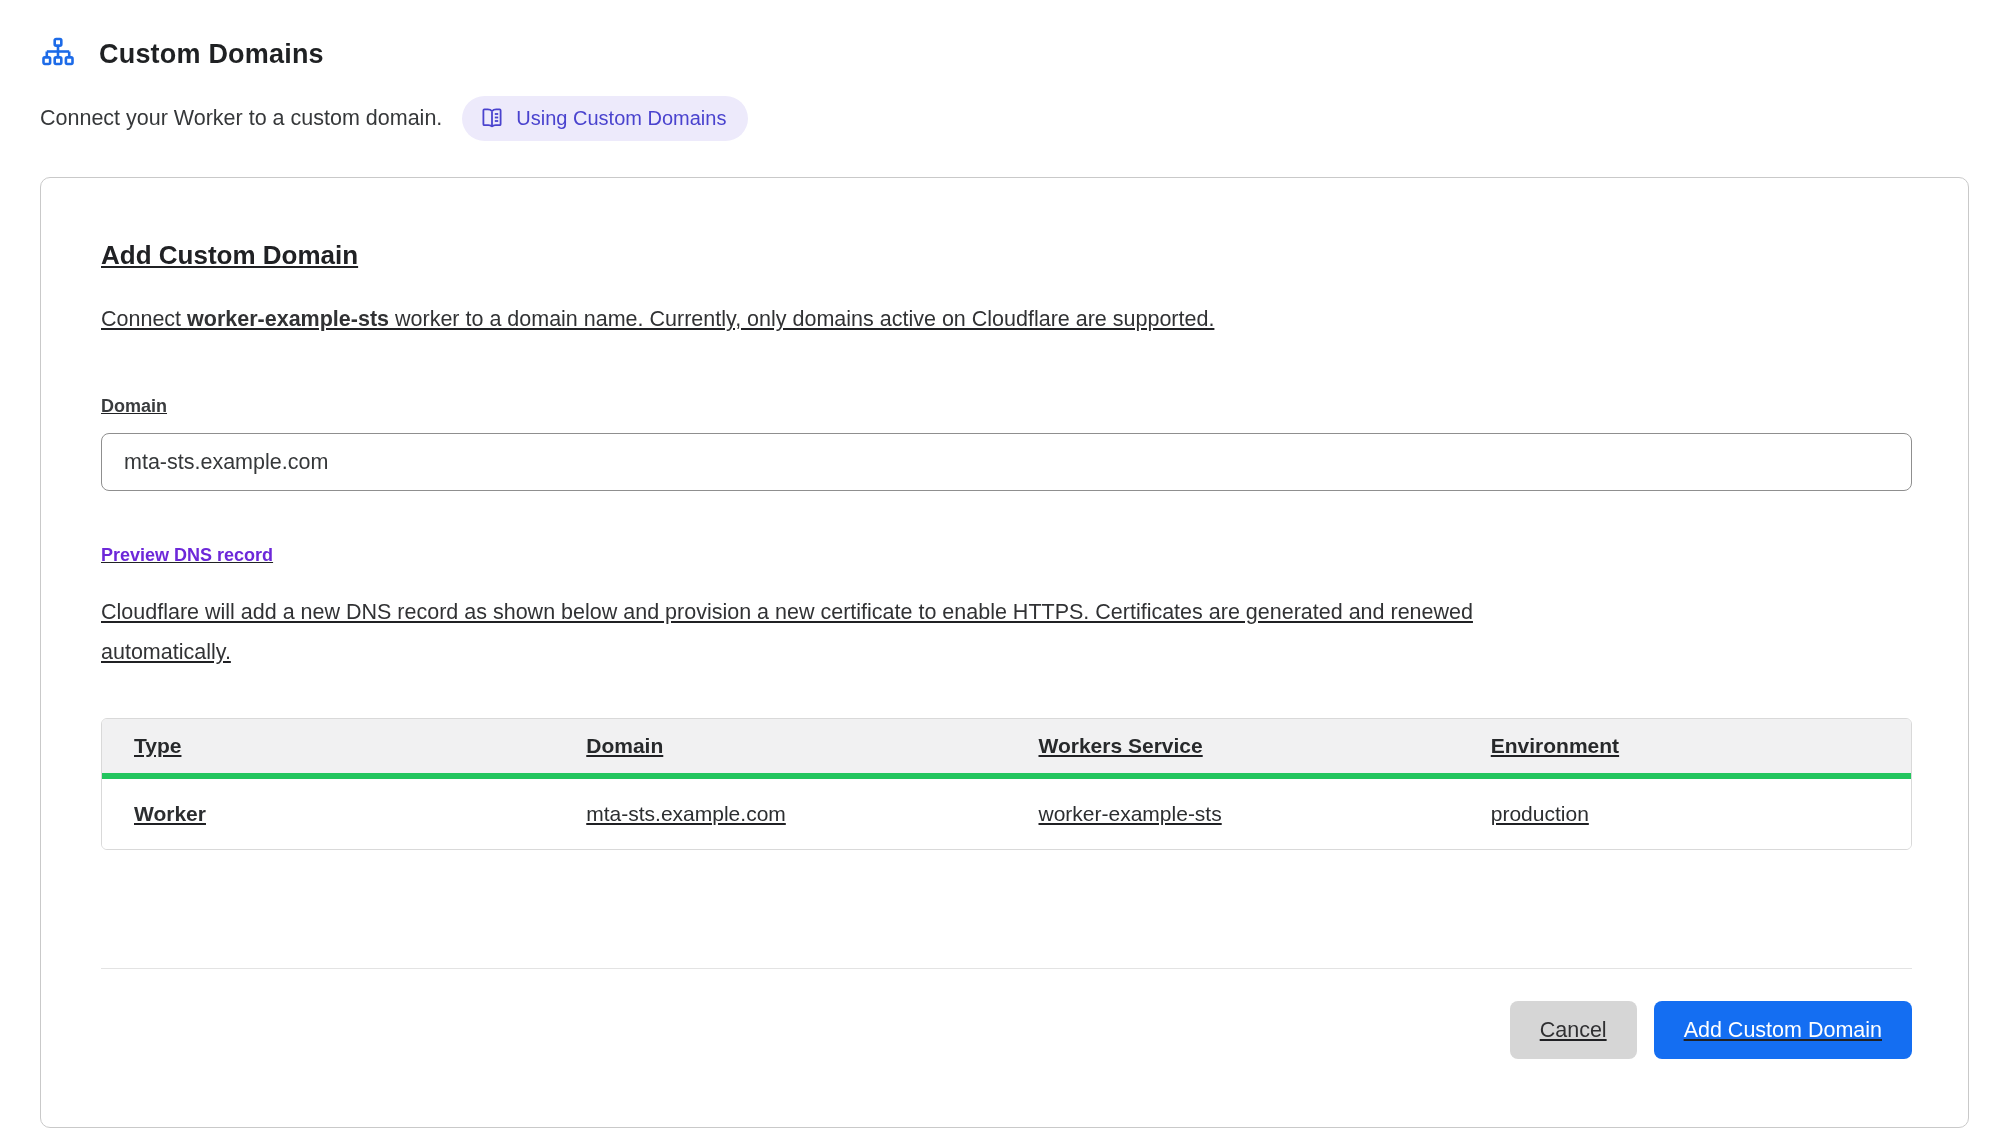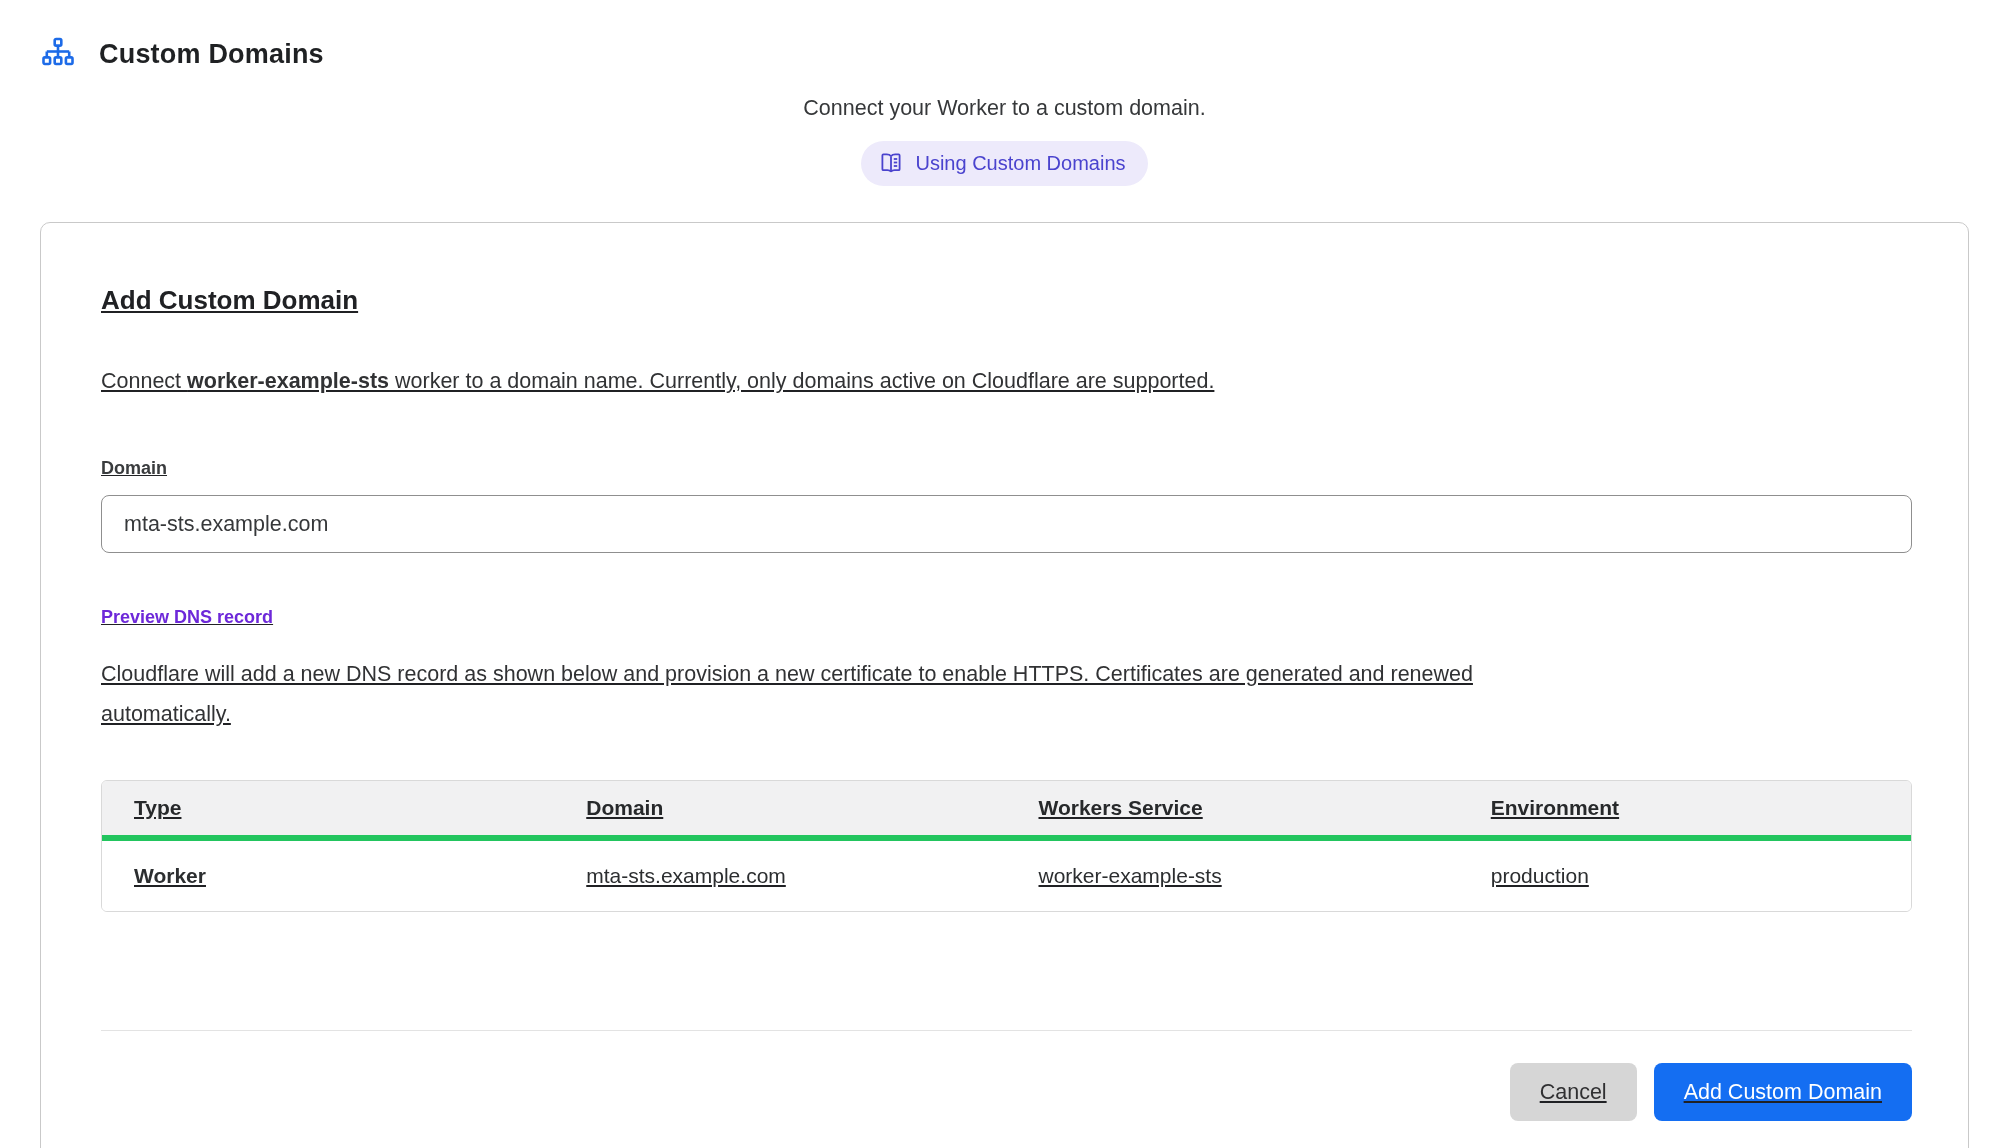--- a/index.html
+++ b/index.html
@@ -10,21 +10,21 @@
     color: #202124;
     overflow: hidden;
   }
   .page { padding: 30px 30px 0 40px; }
 
   
   .hdr-title-row { display: flex; align-items: center; gap: 23px; margin-top: 6px; }
   .hdr-title { font-size: 27px; font-weight: 700; color: #1f2123; letter-spacing: 0.2px; }
   .sitemap-icon { width: 36px; height: 36px; display: block; }
 
-  .hdr-sub-row { display: flex; align-items: center; gap: 20px; margin-top: 24px; flex-direction: column; }
+  .hdr-sub-row { display: flex; align-items: center; gap: 20px; margin-top: 24px; }
   .hdr-subtitle { font-size: 21.5px; color: #36383a; }
   .doc-badge {
     display: inline-flex; align-items: center; gap: 12px;
     background: #edeafb; color: #4a43ce;
     border: none; border-radius: 24px;
     padding: 10px 22px 11px 18px;
     font-size: 20px; font-family: inherit;
     cursor: pointer; text-decoration: none;
   }
   .book-icon { width: 24px; height: 24px; display: block; }
@@ -33,21 +33,21 @@
   .card {
     margin-top: 36px;
     width: 1929px; height: 951px;
     border: 1px solid #c9c9c9;
     border-radius: 10px;
     background: #ffffff;
     padding: 62px 56px 0 60px;
     text-decoration: underline;
   }
   .card-title { font-size: 26px; font-weight: 600; color: #202124; }
-  .card-intro { font-size: 21.5px; color: #313234; margin-top: 53px; }
+  .card-intro { font-size: 21.5px; color: #313234; margin-top: 36px; }
   .card-intro b { font-weight: 700; }
 
   .field-label { display: block; font-size: 18px; font-weight: 700; color: #3a3c3e; margin-top: 64px; }
   .domain-input {
     margin-top: 16px;
     width: 100%; height: 58px;
     border: 1px solid #8f8f8f; border-radius: 8px;
     font-size: 21.5px; font-family: inherit; color: #36383a;
     padding: 0 22px;
     background: #ffffff;

